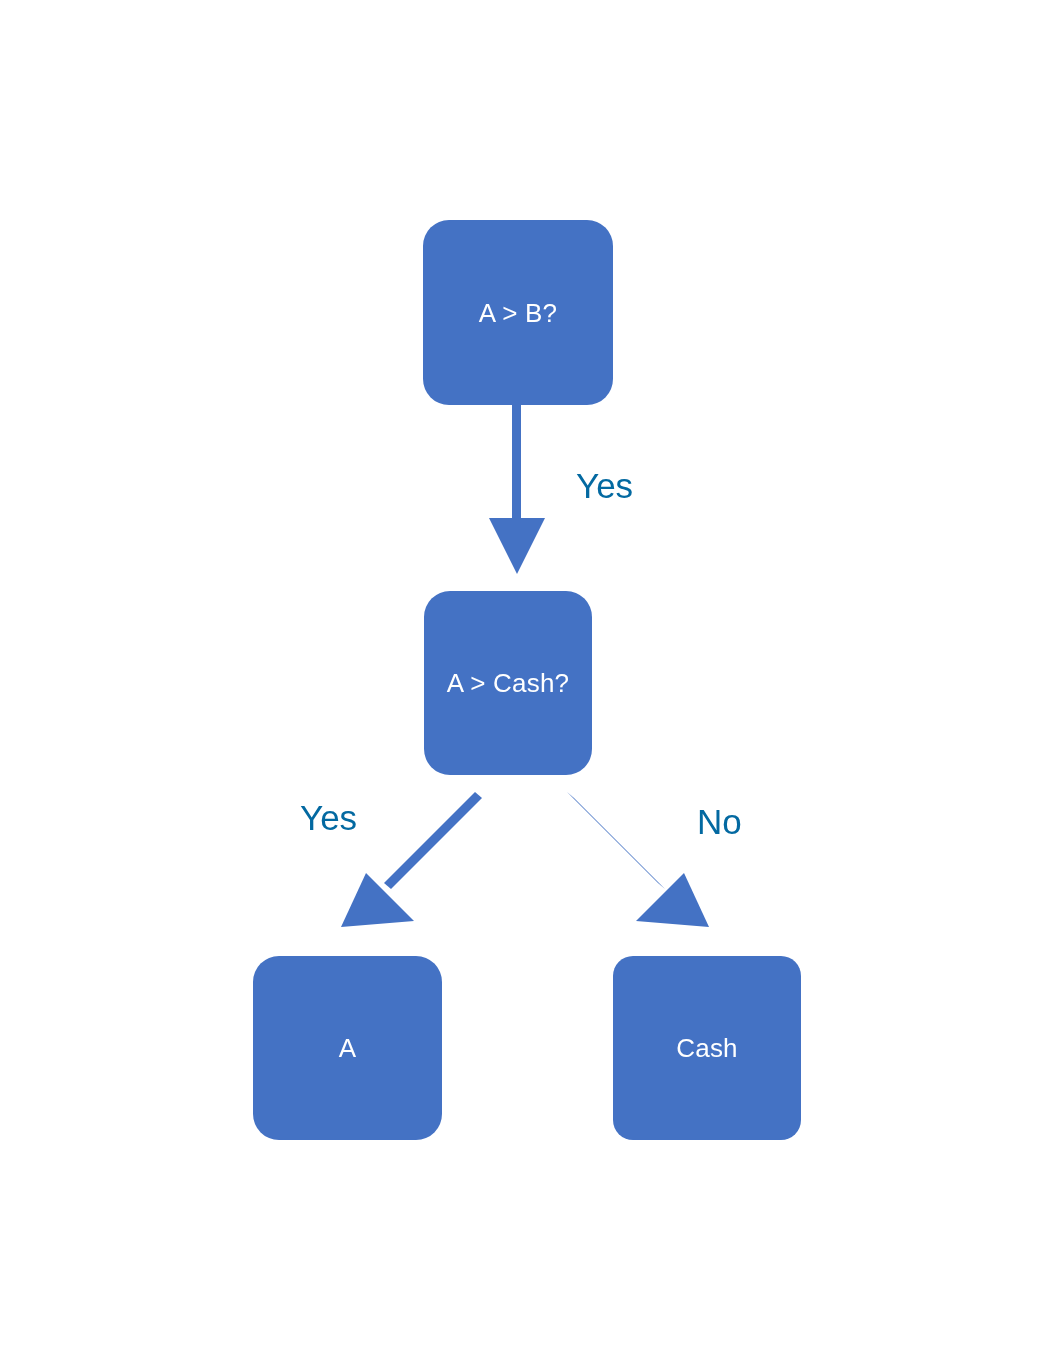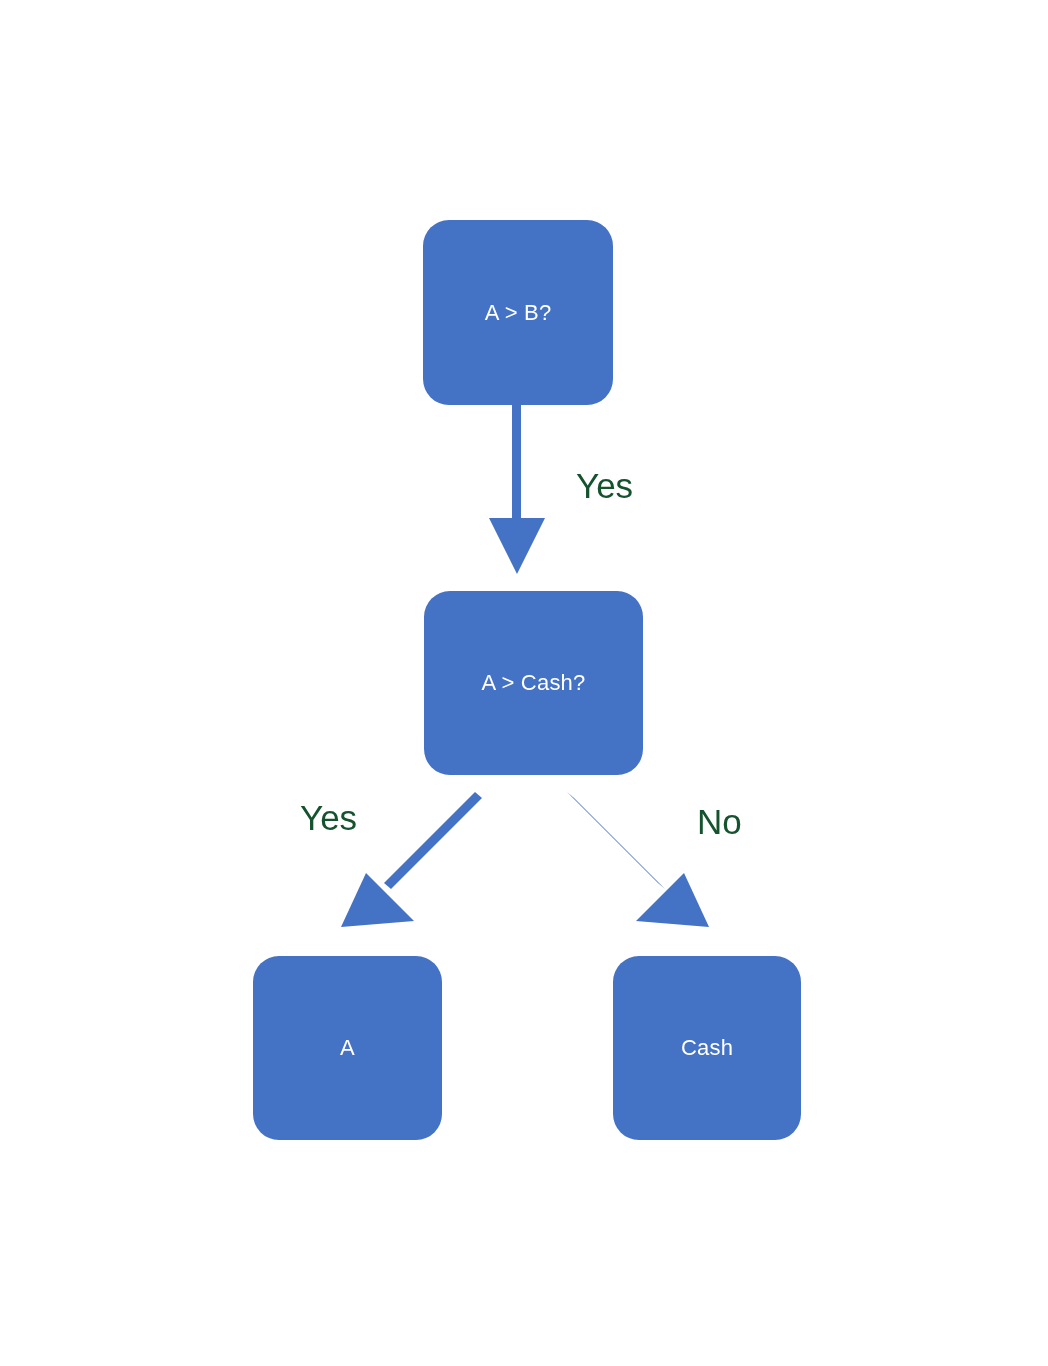--- a/index.html
+++ b/index.html
@@ -28,53 +28,54 @@
     position: absolute;
     display: flex;
     align-items: center;
     justify-content: center;
     background: #4472C4;
     border-radius: 26px;
     color: #ffffff;
     box-sizing: border-box;
   }
   .node-label {
-    font-size: 22px;
+    font-size: 26px;
     line-height: 1;
     font-weight: 400;
     letter-spacing: 0.2px;
     white-space: nowrap;
   }
   #node-decision-ab {
     left: 423px;
     top: 220px;
     width: 190px;
     height: 185px;
   }
   #node-decision-acash {
     left: 424px;
     top: 591px;
-    width: 219px;
+    width: 168px;
     height: 184px;
   }
   #node-outcome-a {
     left: 253px;
     top: 956px;
     width: 189px;
     height: 184px;
   }
   #node-outcome-cash {
     left: 613px;
     top: 956px;
     width: 188px;
     height: 184px;
+    border-radius: 20px;
   }
   .edge-label {
     position: absolute;
-    color: #14532d;
+    color: #0369a1;
     font-size: 35px;
     line-height: 1;
     white-space: nowrap;
     text-align: center;
   }
   #edge-label-yes-top {
     left: 576px;
     top: 468px;
   }
   #edge-label-yes-left {

